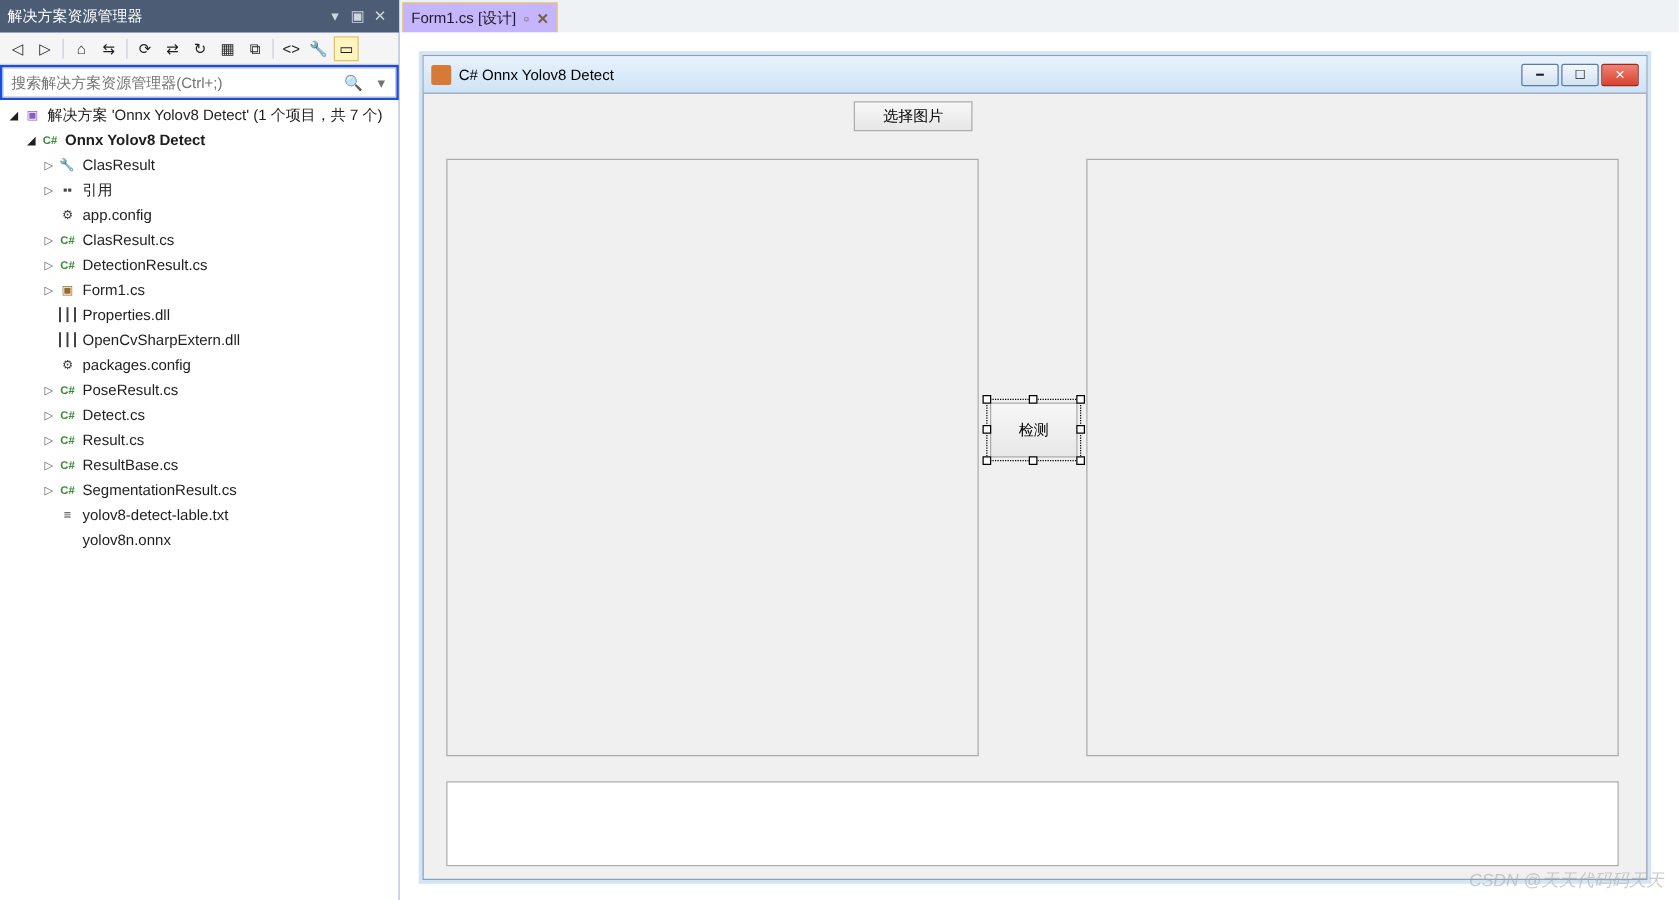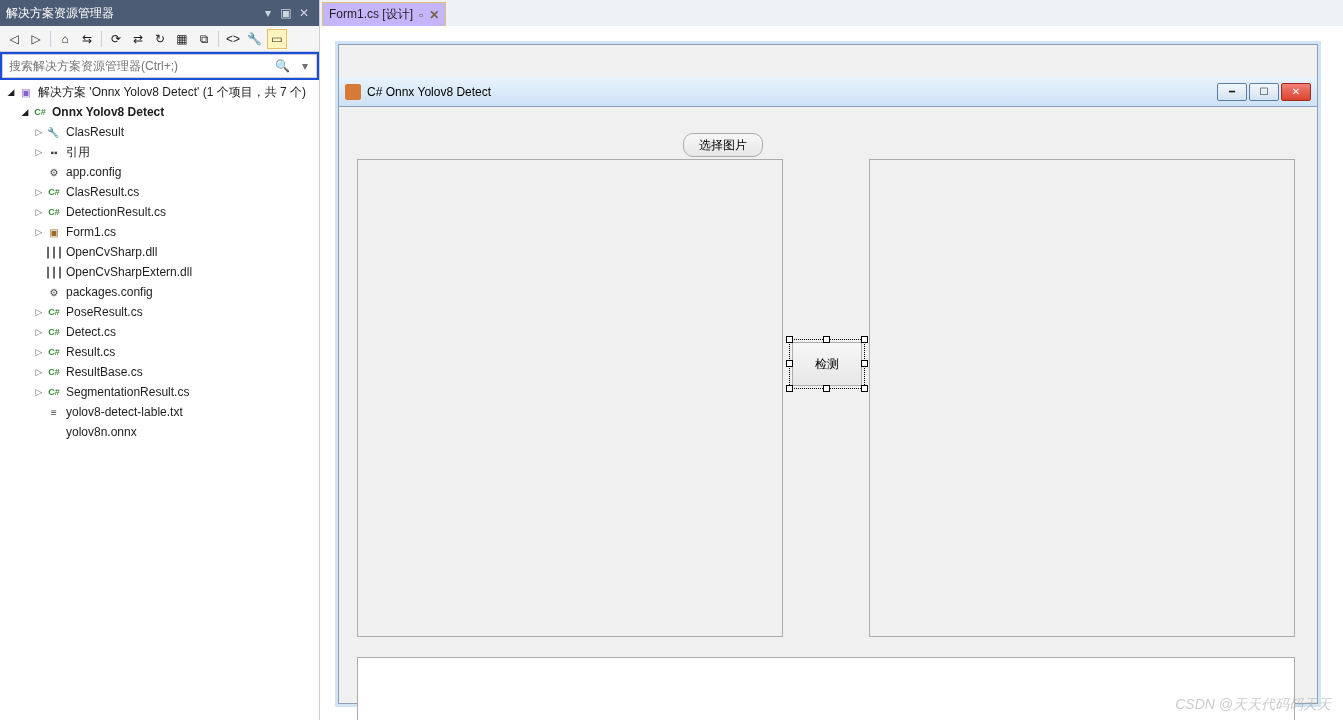--- a/index.html
+++ b/index.html
@@ -39,21 +39,21 @@
 
 .doc-area { flex: 1; display: flex; flex-direction: column; background: #fff; }
 .tabstrip { height: 26px; background: #eef2f4; display: flex; align-items: flex-end; padding-left: 2px; }
 .tab { height: 24px; background: #c4b5fd; border: 1px solid #e5c365; border-bottom: none; display: flex; align-items: center; padding: 0 6px; gap: 6px; font-size: 12px; cursor: pointer; }
 .tab .pin { color: #75633e; cursor: pointer; }
 .tab .close { color: #75633e; cursor: pointer; font-weight: bold; }
 .designer-surface { flex: 1; background: #fff; position: relative; padding: 18px; }
 
 
 .form-window { position: absolute; left: 18px; top: 18px; width: 980px; height: 660px; border: 1px solid #8ba0b9; background: #f0f0f0; box-shadow: 0 0 0 3px #d3e5f5; }
-.form-titlebar { height: 30px; background: linear-gradient(#e9f2fb,#cde3f6); display: flex; align-items: center; padding: 0 6px; border-bottom: 1px solid #8ba0b9; margin-top: 32px; }
+.form-titlebar { height: 30px; background: linear-gradient(#e9f2fb,#cde3f6); display: flex; align-items: center; padding: 0 6px; border-bottom: 1px solid #8ba0b9; }
 .form-icon { width: 16px; height: 16px; background: #d77a37; margin-right: 6px; border-radius: 2px; }
 .form-title { flex: 1; font-size: 12px; color: #000; }
 .winbtns { display: flex; gap: 2px; }
 .winbtn { width: 30px; height: 18px; border: 1px solid #5a7ca3; background: linear-gradient(#f2f7fc,#d3e3f2); display: flex; align-items: center; justify-content: center; font-size: 10px; cursor: pointer; border-radius: 2px; }
 .winbtn.close { background: linear-gradient(#f08177,#d9432d); border-color: #9c2b1d; color: #fff; }
 .form-body { position: relative; width: 100%; height: calc(100% - 30px); }
 
 .btn { position: absolute; background: linear-gradient(#f7f7f7,#e7e7e7); border: 1px solid #acacac; font-size: 12px; color: #000; display: flex; align-items: center; justify-content: center; cursor: pointer; }
 .panel-box { position: absolute; border: 1px solid #acacac; background: #f0f0f0; }
 .textbox { position: absolute; border: 1px solid #acacac; background: #fff; }
@@ -136,21 +136,21 @@
       <span class="nlabel">DetectionResult.cs</span>
     </div>
     <div class="node" style="padding-left:32px">
       <span class="arrow collapsed"></span>
       <span class="nicon ic-form">▣</span>
       <span class="nlabel">Form1.cs</span>
     </div>
     <div class="node" style="padding-left:32px">
       <span class="arrow none"></span>
       <span class="nicon ic-dll">┃┃┃</span>
-      <span class="nlabel">OpenCvSharp.dll</span>
+      <span class="nlabel">Properties.dll</span>
     </div>
     <div class="node" style="padding-left:32px">
       <span class="arrow none"></span>
       <span class="nicon ic-dll">┃┃┃</span>
       <span class="nlabel">OpenCvSharpExtern.dll</span>
     </div>
     <div class="node" style="padding-left:32px">
       <span class="arrow none"></span>
       <span class="nicon ic-cfg">⚙</span>
       <span class="nlabel">packages.config</span>
@@ -206,27 +206,27 @@
       <div class="form-titlebar">
         <div class="form-icon"></div>
         <div class="form-title">C# Onnx Yolov8 Detect</div>
         <div class="winbtns">
           <div class="winbtn">━</div>
           <div class="winbtn">☐</div>
           <div class="winbtn close">✕</div>
         </div>
       </div>
       <div class="form-body">
-        <div class="btn" style="left:344px; top:26px; width:80px; height:24px;border-radius:10px;">
+        <div class="btn" style="left:344px; top:6px; width:95px; height:24px;">
           <span>选择图片</span>
         </div>
         <div class="panel-box" style="left:18px; top:52px; width:426px; height:478px;"></div>
         <div class="panel-box" style="left:530px; top:52px; width:426px; height:478px;"></div>
 
-        <div class="selection" style="left:450px; top:232px; width:76px; height:50px;">
+        <div class="selection" style="left:450px; top:244px; width:76px; height:50px;">
           <div class="btn" style="left:2px; top:2px; width:70px; height:44px; position:absolute;">
             <span>检测</span>
           </div>
           <div class="handle nw"></div>
           <div class="handle n"></div>
           <div class="handle ne"></div>
           <div class="handle w"></div>
           <div class="handle e"></div>
           <div class="handle sw"></div>
           <div class="handle s"></div>

